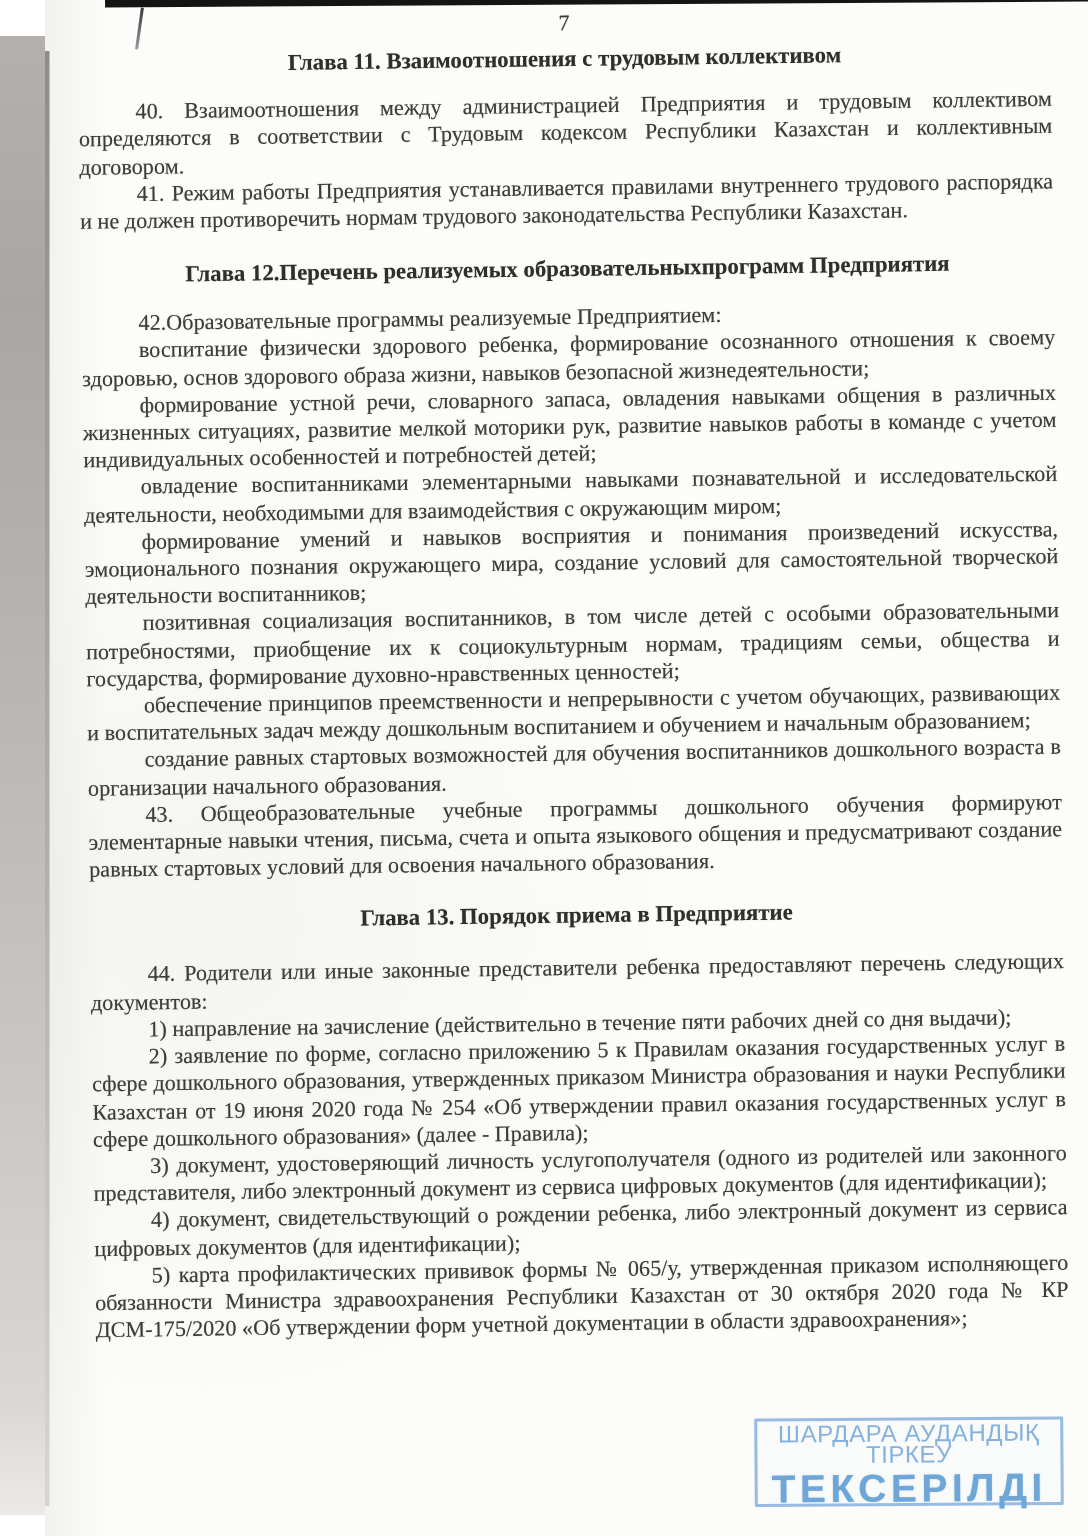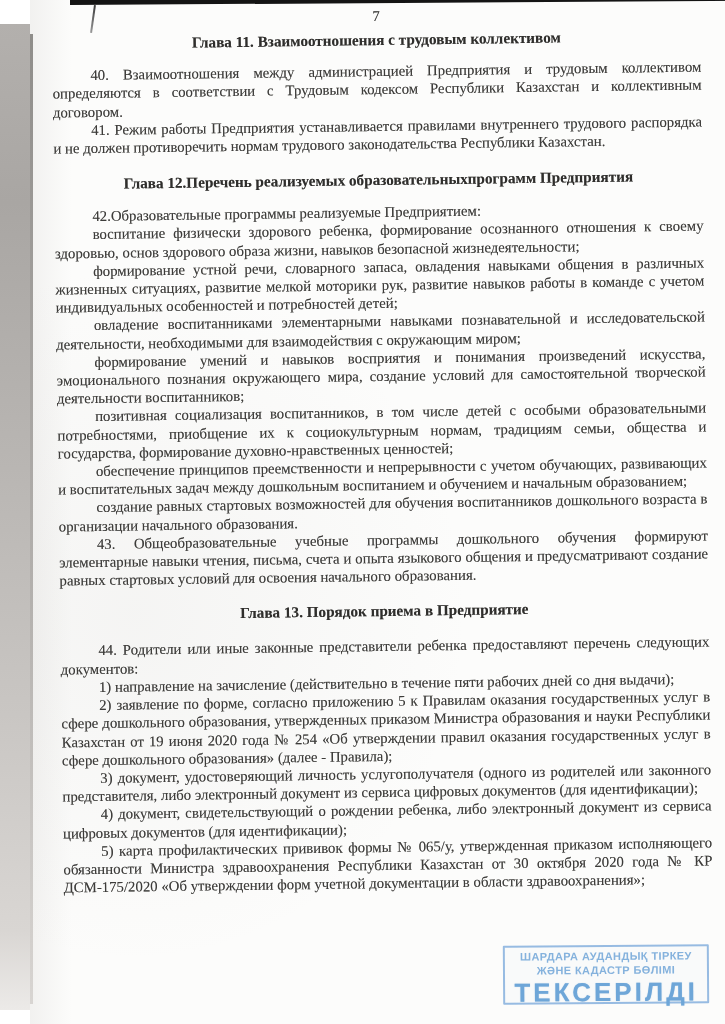--- a/index.html
+++ b/index.html
@@ -70,22 +70,22 @@
     border: 2px solid rgba(134, 176, 221, 0.85);
     border-radius: 1px;
     padding-top: 3px;
     text-align: center;
     font-family: "Liberation Sans", sans-serif;
     color: #7fafdf;
     transform: rotate(-0.4deg);
     background: rgba(210, 228, 245, 0.06);
   }
   .stamp-small {
-    font-size: 11px;
-    font-weight: bold;
+    font-size: 16px;
+    font-weight: normal;
     letter-spacing: 0.4px;
     line-height: 13.5px;
     color: #85b2dd;
   }
   .stamp-big {
     margin-top: 1px;
     font-size: 26px;
     font-weight: bold;
     letter-spacing: 3px;
     line-height: 28px;
@@ -123,15 +123,14 @@
   <p class="body-par">44. Родители или иные законные представители ребенка предоставляют перечень следующих документов:</p>
   <p class="body-par">1) направление на зачисление (действительно в течение пяти рабочих дней со дня выдачи);</p>
   <p class="body-par">2) заявление по форме, согласно приложению 5 к Правилам оказания государственных услуг в сфере дошкольного образования, утвержденных приказом Министра образования и науки Республики Казахстан от 19 июня 2020 года № 254 «Об утверждении правил оказания государственных услуг в сфере дошкольного образования» (далее - Правила);</p>
   <p class="body-par">3) документ, удостоверяющий личность услугополучателя (одного из родителей или законного представителя, либо электронный документ из сервиса цифровых документов (для идентификации);</p>
   <p class="body-par">4) документ, свидетельствующий о рождении ребенка, либо электронный документ из сервиса цифровых документов (для идентификации);</p>
   <p class="body-par">5) карта профилактических прививок формы № 065/у, утвержденная приказом исполняющего обязанности Министра здравоохранения Республики Казахстан от 30 октября 2020 года № КР ДСМ-175/2020 «Об утверждении форм учетной документации в области здравоохранения»;</p>
 </div>
 
 <div class="stamp">
   <div class="stamp-small">ШАРДАРА АУДАНДЫҚ ТІРКЕУ</div>
-  <div class="stamp-small">ЖӘНЕ КАДАСТР БӨЛІМІ</div>
   <div class="stamp-big">ТЕКСЕРІЛДІ</div>
 </div>
 
 </body></html>

